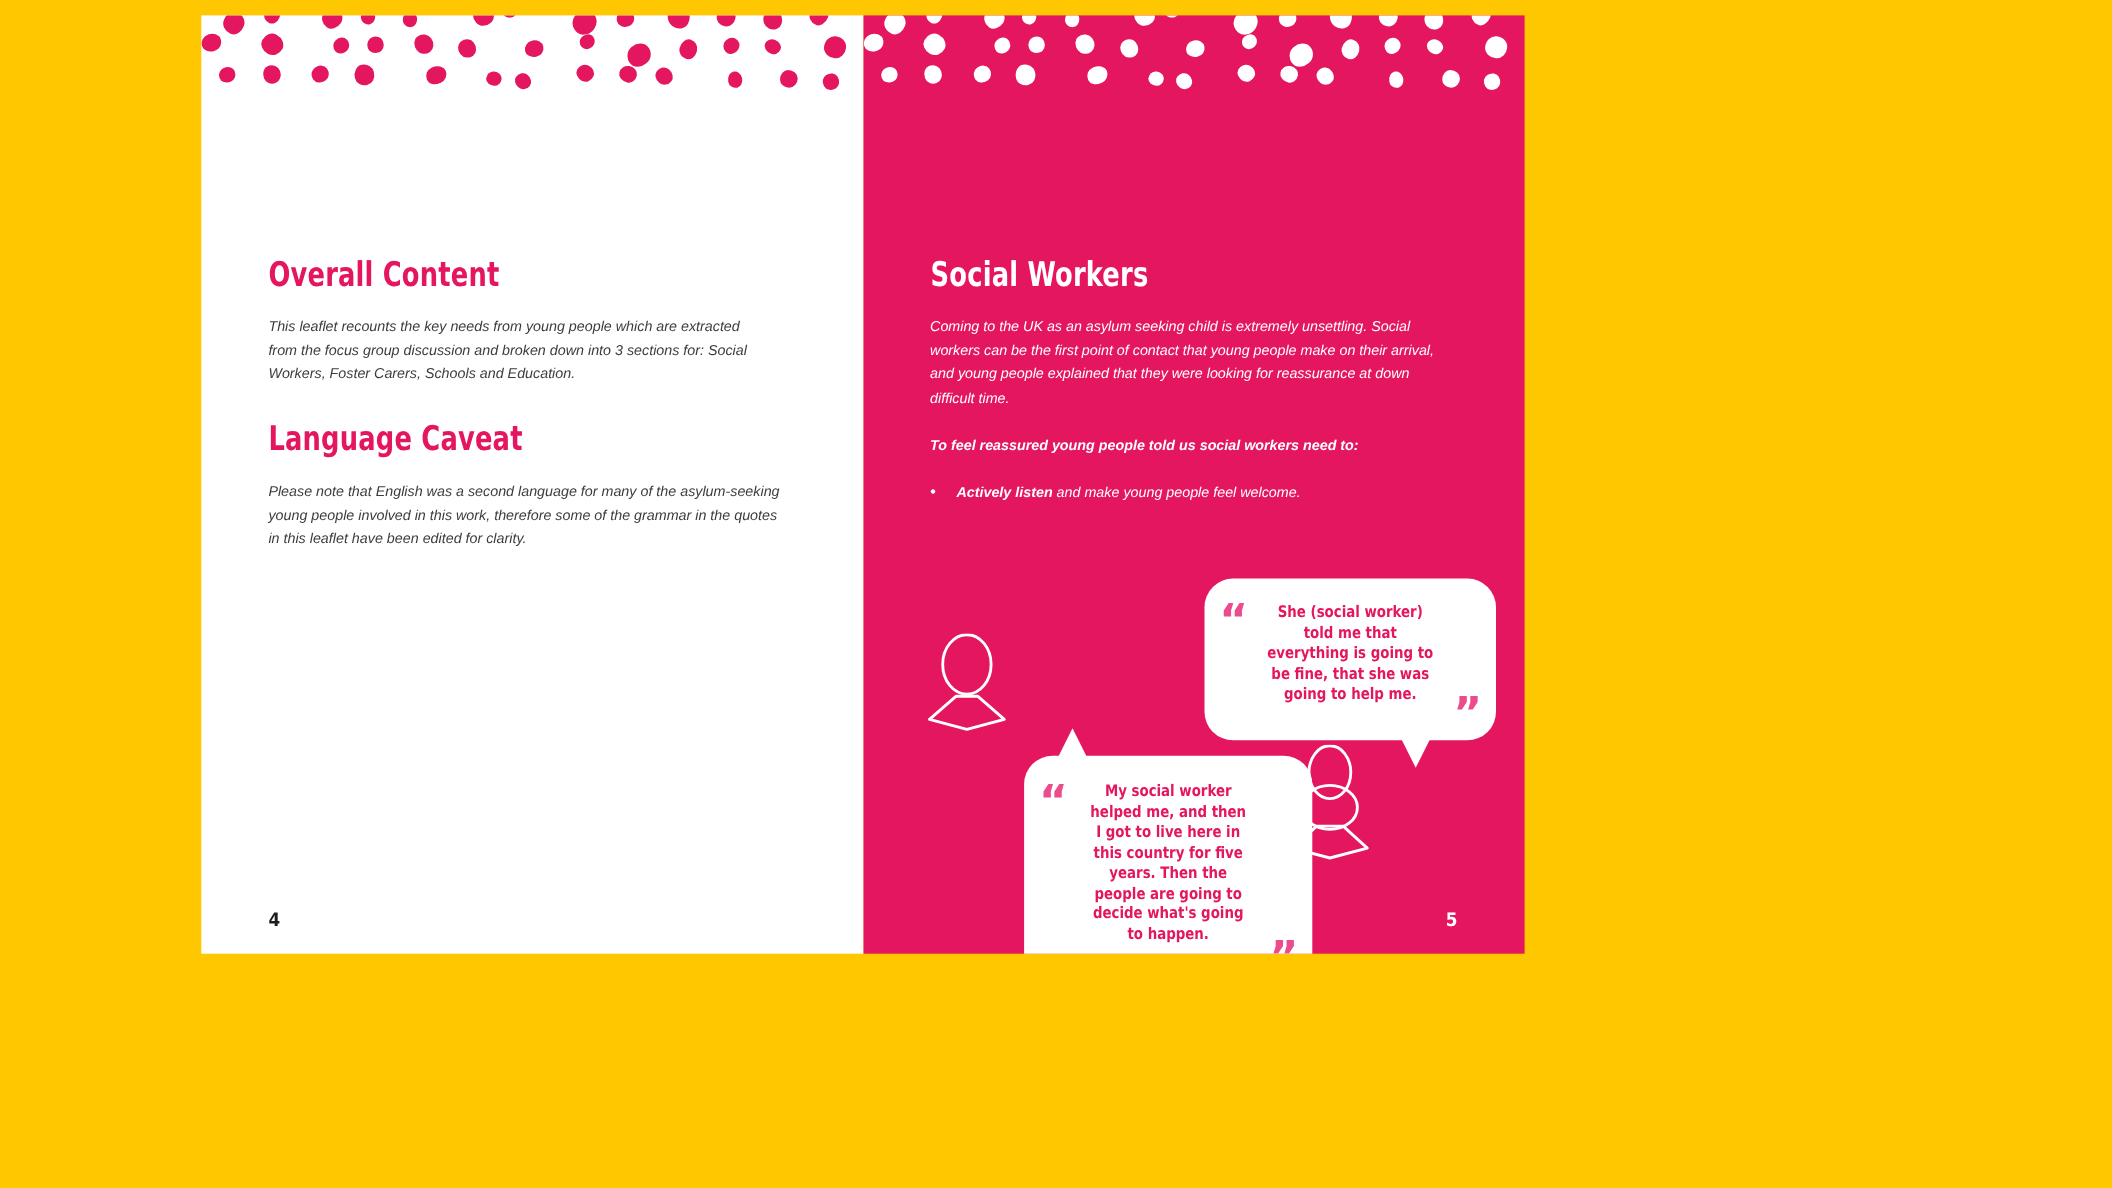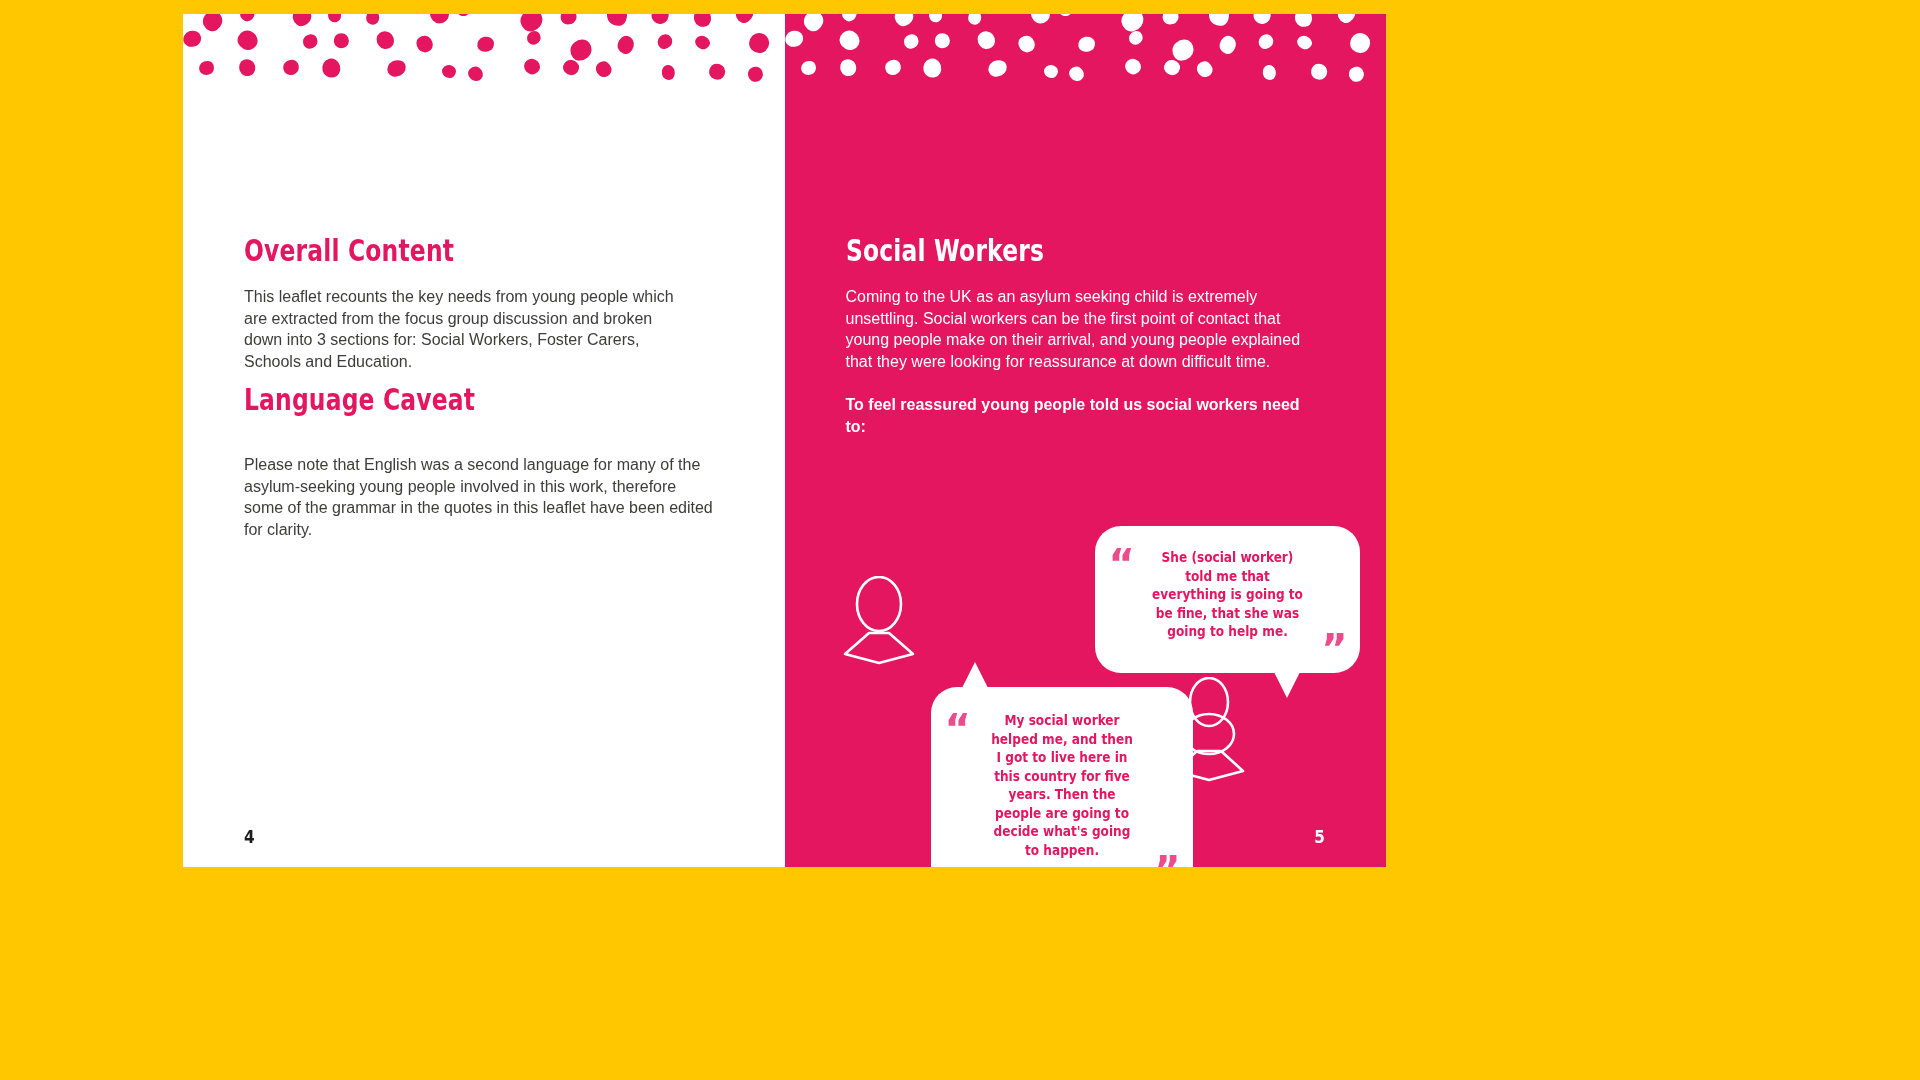--- a/index.html
+++ b/index.html
@@ -44,23 +44,24 @@
     font-size:31px;
     letter-spacing:0.2px;
     transform:scaleX(0.84);
     transform-origin:left center;
     white-space:nowrap;
   }
   #page-left  h2.head { color:#E4165F; }
   #page-right h2.head { color:#FFFFFF; }
 
   p.body, li.body {
-    font-size:16px;
+    font-size:13px;
     line-height:21.6px;
     font-weight:400;
+    font-style:italic;
   }
   #page-left  p.body { color:#3C3C3B; }
   #page-right p.body, #page-right li.body { color:#FFFFFF; }
 
   p.lead-bold { font-weight:bold; }
   b, strong { font-weight:bold; }
 
   ul.bullets { list-style:none; }
   ul.bullets li {
     position:relative;
@@ -186,21 +187,21 @@
       </div>
 
     <div class="content">
 
       <h2 class="head" style="position:absolute; top:218px;">Overall Content</h2>
 
       <p class="body" style="position:absolute; top:272px; width:436px;">This leaflet recounts the key needs from young people which are extracted from the focus group discussion and broken down into 3 sections for: Social Workers, Foster Carers, Schools and Education.</p>
 
       <h2 class="head" style="position:absolute; top:367px;">Language Caveat</h2>
 
-      <p class="body" style="position:absolute; top:440px; width:470px;">Please note that English was a second language for many of the asylum-seeking young people involved in this work, therefore some of the grammar in the quotes in this leaflet have been edited for clarity.</p>
+      <p class="body" style="position:absolute; top:422px; width:470px;">Please note that English was a second language for many of the asylum-seeking young people involved in this work, therefore some of the grammar in the quotes in this leaflet have been edited for clarity.</p>
     </div>
 
     <div class="pg-num" id="pg-left-num">4</div>
   </div>
 
   <div class="page" id="page-right">
 
     <div class="dot-band" id="dots-right">
         <div class="dot" style="left: 19.5977px; top: -2.92377px; width: 18.5837px; height: 20.2998px; transform: rotate(20.5953deg);"></div>
         <div class="dot" style="left: 57.2434px; top: -8.1615px; width: 14.4715px; height: 15.3746px; transform: rotate(201.03deg);"></div>
@@ -245,20 +246,23 @@
 
     <div class="content">
 
       <h2 class="head" style="position:absolute; top:218px;">Social Workers</h2>
 
       <p class="body" style="position:absolute; top:272px; width:462px;">Coming to the UK as an asylum seeking child is extremely unsettling. Social workers can be the first point of contact that young people make on their arrival, and young people explained that they were looking for reassurance at down difficult time.</p>
 
       <p class="body lead-bold" style="position:absolute; top:380px; width:462px;">To feel reassured young people told us social workers need to:</p>
 
       <ul class="bullets" id="bullet-list" style="position:absolute; top:423px; width:462px;">
+        <li class="body">
+          <strong>Actively listen</strong><span> and make young people feel welcome.</span>
+        </li>
       </ul>
 
       <svg class="person" style="left:-3px; top:562px;" width="72" height="90" viewBox="0 0 72 90">
         <ellipse cx="36" cy="28" rx="22" ry="27" fill="none" stroke="#FFFFFF" stroke-width="2.6"></ellipse>
         <path d="M26 57 L46 57 L70 78 L36 87 L2 78 Z" fill="none" stroke="#FFFFFF" stroke-width="2.6" stroke-linejoin="round"></path>
       </svg>
 
       <svg class="person" style="left:327px; top:663px;" width="72" height="106" viewBox="0 0 72 106">
         <ellipse cx="36" cy="25" rx="19" ry="24" fill="none" stroke="#FFFFFF" stroke-width="2.6"></ellipse>
         <ellipse cx="36" cy="57" rx="25" ry="20" fill="none" stroke="#FFFFFF" stroke-width="2.6"></ellipse>

